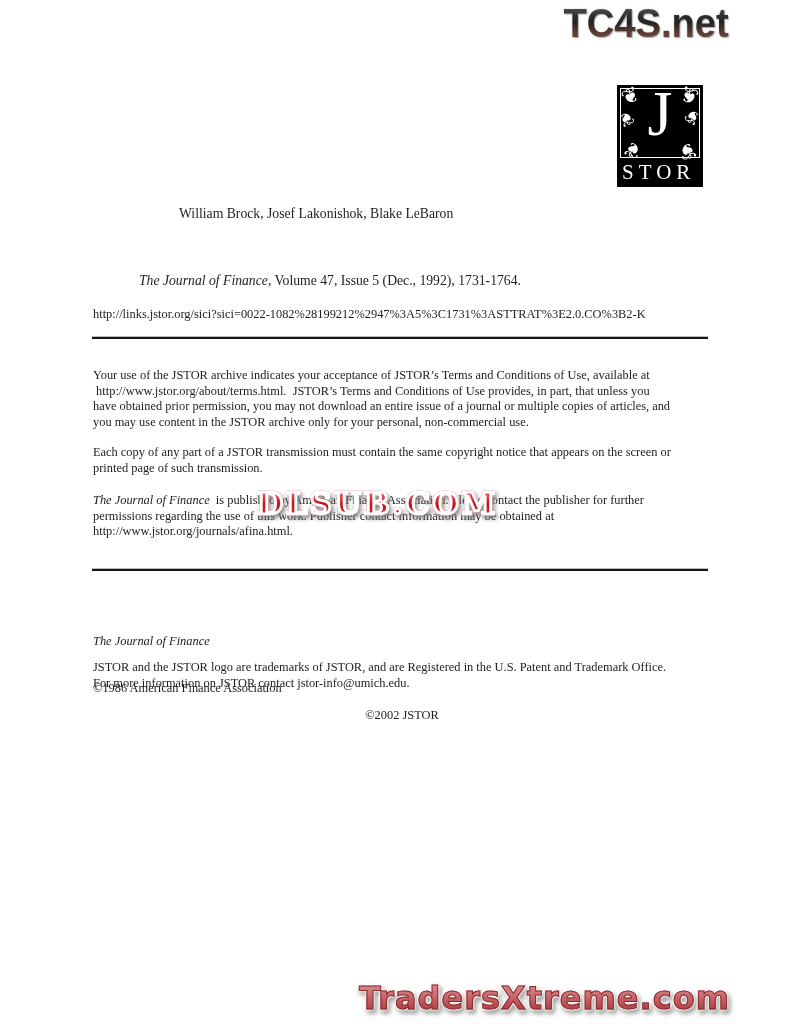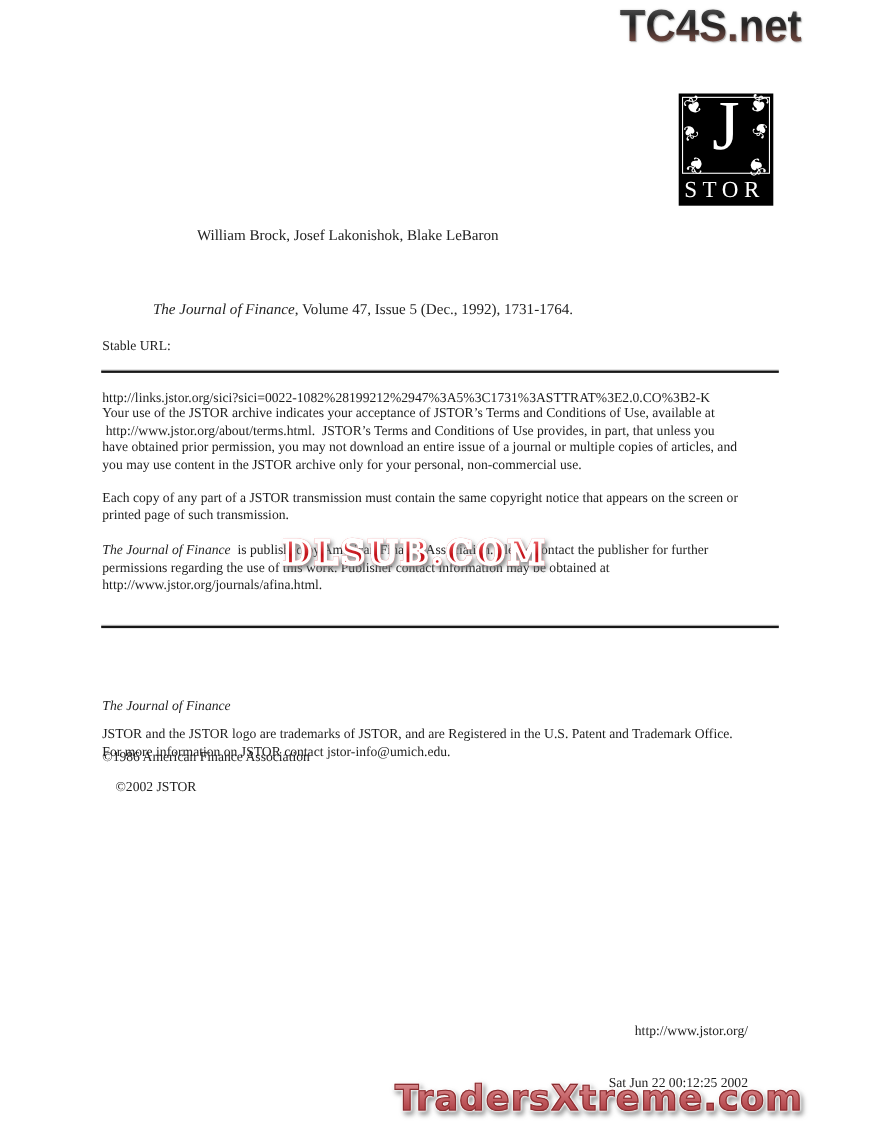--- a/index.html
+++ b/index.html
@@ -47,21 +47,21 @@
   .authors{left:140px;top:206px;font-size:13.7px;line-height:16px;margin-left:39px;}
   .citation{left:139px;top:241px;font-size:13.7px;line-height:16px;margin-top:32px;}
   .it{font-style:italic;}
   .body-text{font-size:12.4px;line-height:15.5px;color:#1d1d1d;width:618px;white-space:pre-wrap;}
   .stable{left:93px;top:276px;}
   .rule{left:92px;height:2px;width:616px;background:#171717;box-shadow:0 -1px 0 rgba(130,130,130,.55);}
   .rule1{top:337px;} .rule2{top:569px;}
   .p1{left:93px;top:368px;} .p2{left:93px;top:445px;} .p3{left:93px;top:493px;}
   .footer-journal{left:93px;top:603px;}
   .trademark{left:93px;top:660px;}
-  .c2002{left:105px;top:708px;}
+  .c2002{left:93px;top:708px;text-align:center;}
   .retrieval{right:55px;top:899px;text-align:right;width:300px;}
 </style>
 </head>
 <body>
 
 <div class="page">
 
   <div class="wm-tc4s">TC4S.net</div>
 
   <div class="jstor-logo">
@@ -76,21 +76,20 @@
       </div>
     <div class="logo-stor">STOR</div>
   </div>
 
 
   <div class="abs authors">William Brock, Josef Lakonishok, Blake LeBaron</div>
 
   <div class="abs citation"><span class="it">The Journal of Finance</span><span>, Volume 47, Issue 5 (Dec., 1992), 1731-1764.</span></div>
 
   <div class="abs stable body-text">
-    <div>Stable URL:</div>
     <div>http://links.jstor.org/sici?sici=0022-1082%28199212%2947%3A5%3C1731%3ASTTRAT%3E2.0.CO%3B2-K</div>
   </div>
 
   <div class="abs rule rule1"></div>
 
   <div class="abs p1 body-text">Your use of the JSTOR archive indicates your acceptance of JSTOR’s Terms and Conditions of Use, available at<br> http://www.jstor.org/about/terms.html.  JSTOR’s Terms and Conditions of Use provides, in part, that unless you<br>have obtained prior permission, you may not download an entire issue of a journal or multiple copies of articles, and<br>you may use content in the JSTOR archive only for your personal, non-commercial use.</div>
 
   <div class="abs p2 body-text">Each copy of any part of a JSTOR transmission must contain the same copyright notice that appears on the screen or<br>printed page of such transmission.</div>
 
   <div class="abs p3 body-text"><span class="it">The Journal of Finance</span><span>&nbsp; is published by American Finance Association. Please contact the publisher for further</span><br><span>permissions regarding the use of this work. Publisher contact information may be obtained at</span><br><span>http://www.jstor.org/journals/afina.html.</span></div>
@@ -101,20 +100,16 @@
 
   <div class="abs footer-journal body-text">
     <div class="it">The Journal of Finance</div>
     <div>©1986 American Finance Association</div>
   </div>
 
   <div class="abs trademark body-text">JSTOR and the JSTOR logo are trademarks of JSTOR, and are Registered in the U.S. Patent and Trademark Office.<br>For more information on JSTOR contact jstor-info@umich.edu.</div>
 
   <div class="abs c2002 body-text">©2002 JSTOR</div>
 
-  <div class="abs retrieval body-text">
-    <div>http://www.jstor.org/</div>
-    <div>Sat Jun 22 00:12:25 2002</div>
-  </div>
 
   <div class="wm-traders">TradersXtreme.com</div>
 
 </div>
 
 </body></html>

